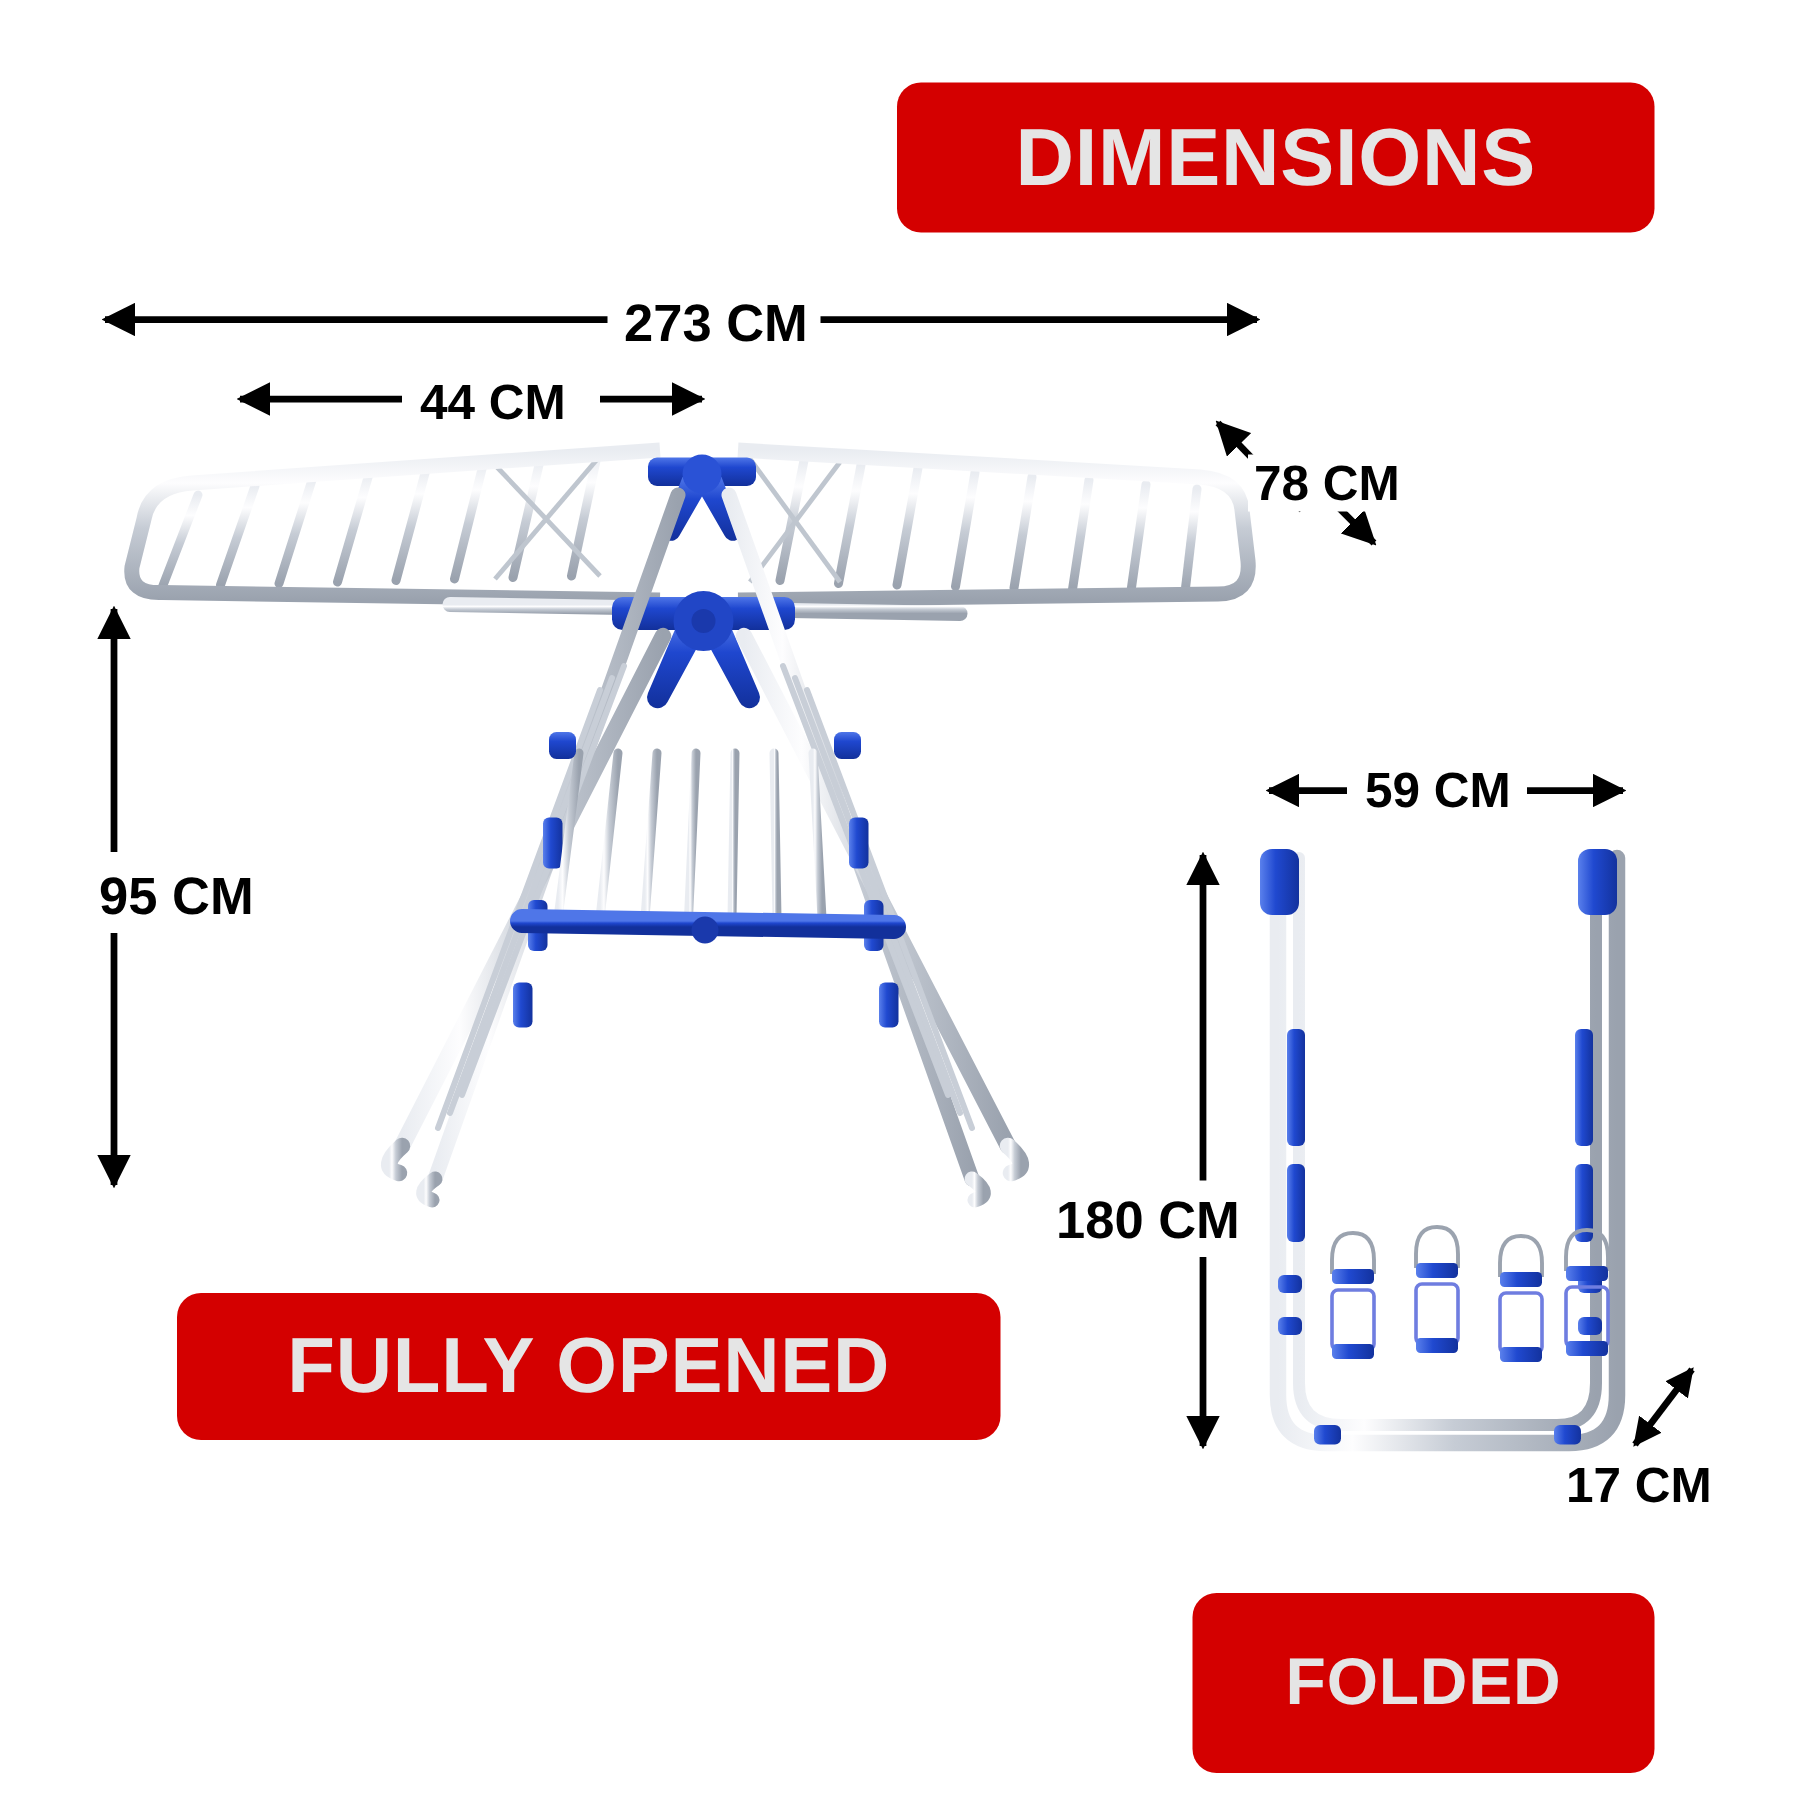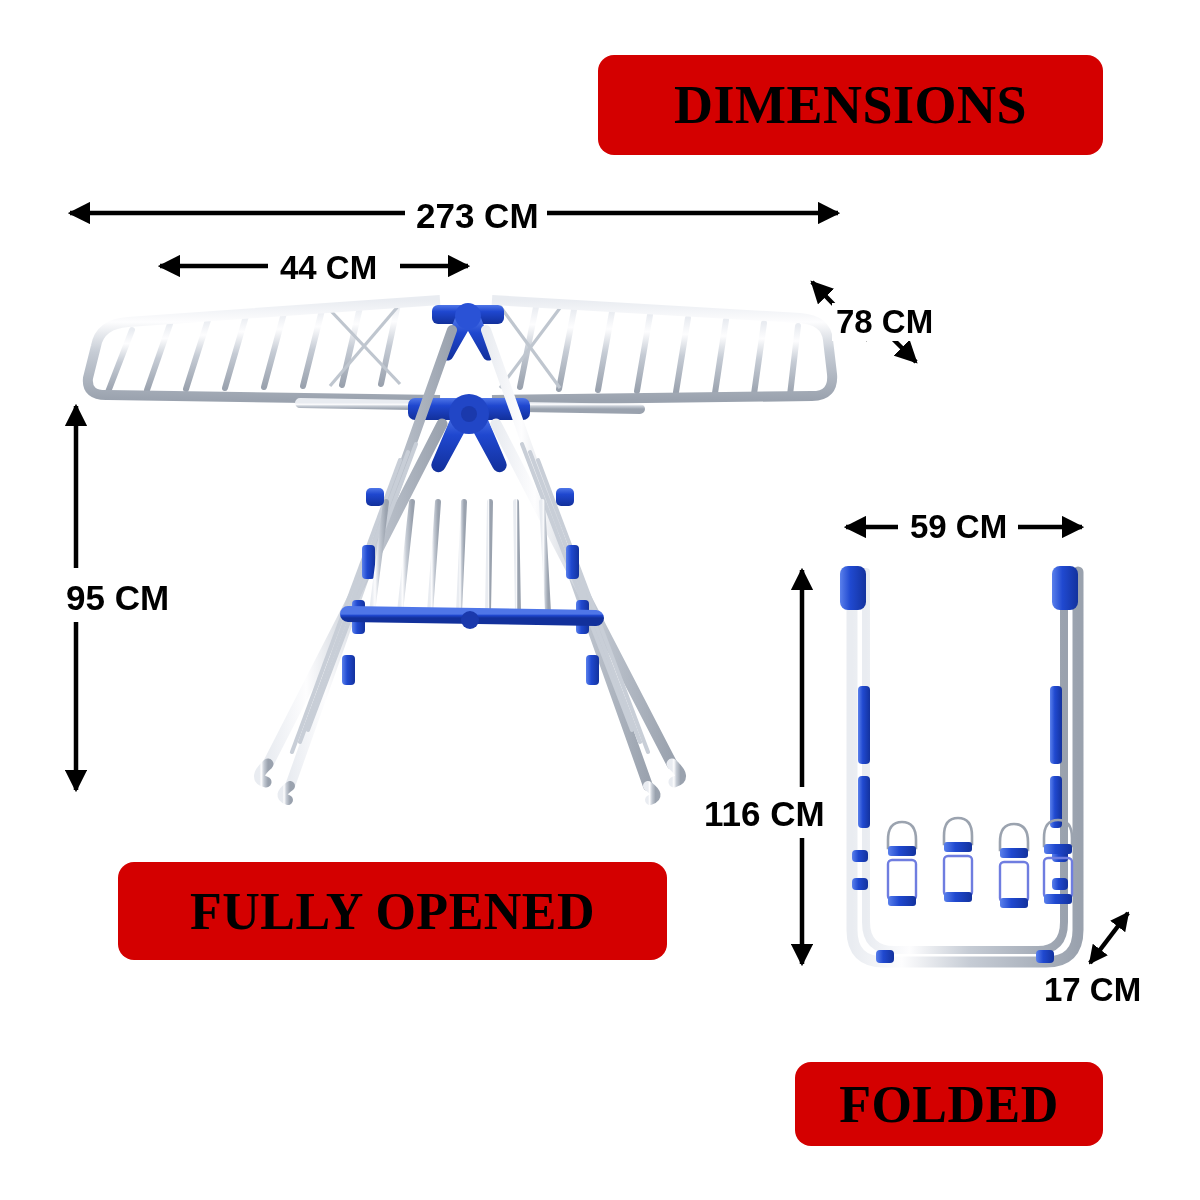--- a/index.html
+++ b/index.html
@@ -39,43 +39,42 @@
     font-size: 26px;
     color: #D40000;
     font-family: "Liberation Sans", sans-serif;
   }
 
   
   .badge {
     position: absolute;
     background: #D40000;
     border-radius: 16px;
-    color: #000000;
+    color: #e5e5e5;
     font-weight: bold;
     display: flex;
     align-items: center;
     justify-content: center;
     text-align: center;
     letter-spacing: 0.5px;
-    font-family: Liberation Serif, serif;
   }
   #badge-dimensions {
     left: 598px; top: 55px;
     width: 505px; height: 100px;
     font-size: 54px;
   }
   #badge-fully-opened {
     left: 118px; top: 862px;
     width: 549px; height: 98px;
     font-size: 52px;
   }
   #badge-folded {
     left: 795px; top: 1062px;
-    width: 308px; height: 84px;
-    font-size: 52px;
+    width: 308px; height: 120px;
+    font-size: 44px;
   }
 
   
   .dim-label {
     position: absolute;
     color: #000000;
     font-weight: bold;
     font-family: "Liberation Sans", sans-serif;
     white-space: nowrap;
     background: #ffffff;
@@ -356,16 +355,16 @@
       <rect x="876" y="950" width="18" height="13" rx="4" fill="url(#blueGV)"></rect>
       <rect x="1036" y="950" width="18" height="13" rx="4" fill="url(#blueGV)"></rect>
     </g>
   </svg>
 
   <div class="dim-label" id="label-145">273 CM</div>
   <div class="dim-label" id="label-72">44 CM</div>
   <div class="dim-label" id="label-55">78 CM</div>
   <div class="dim-label" id="label-95">95 CM</div>
   <div class="dim-label" id="label-59">59 CM</div>
-  <div class="dim-label" id="label-104">116 CM</div>
+  <div class="dim-label" id="label-104">180 CM</div>
   <div class="dim-label" id="label-10">17 CM</div>
 
 </div>
 
 </body></html>

